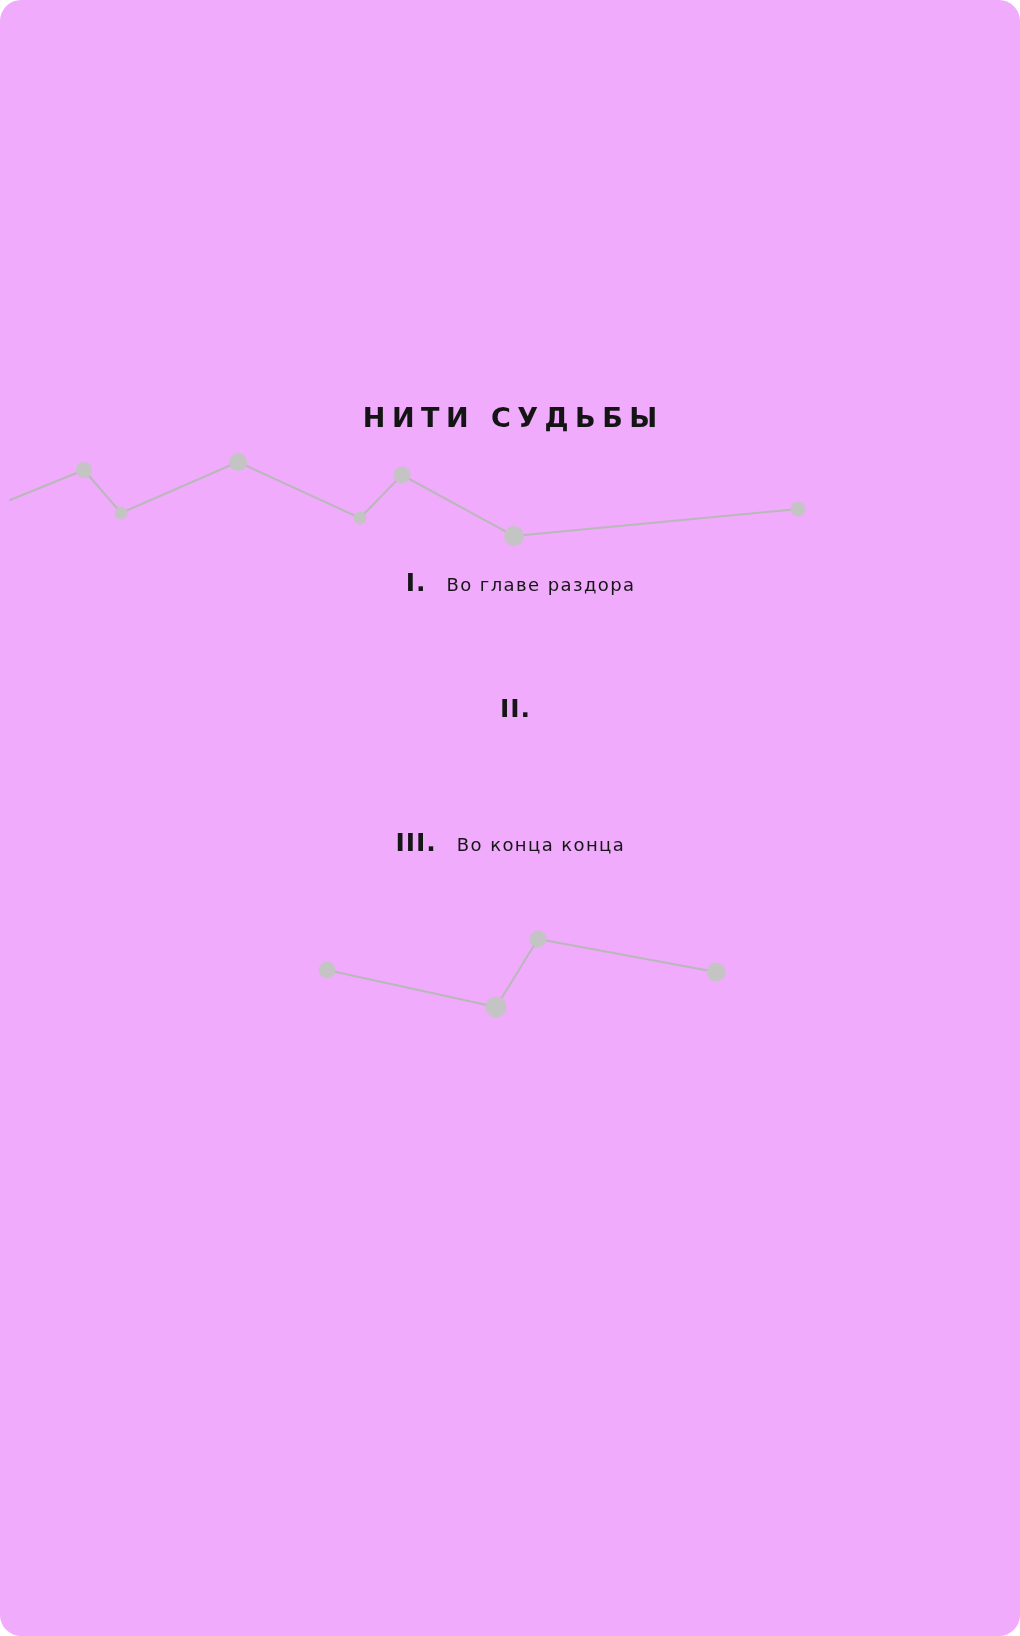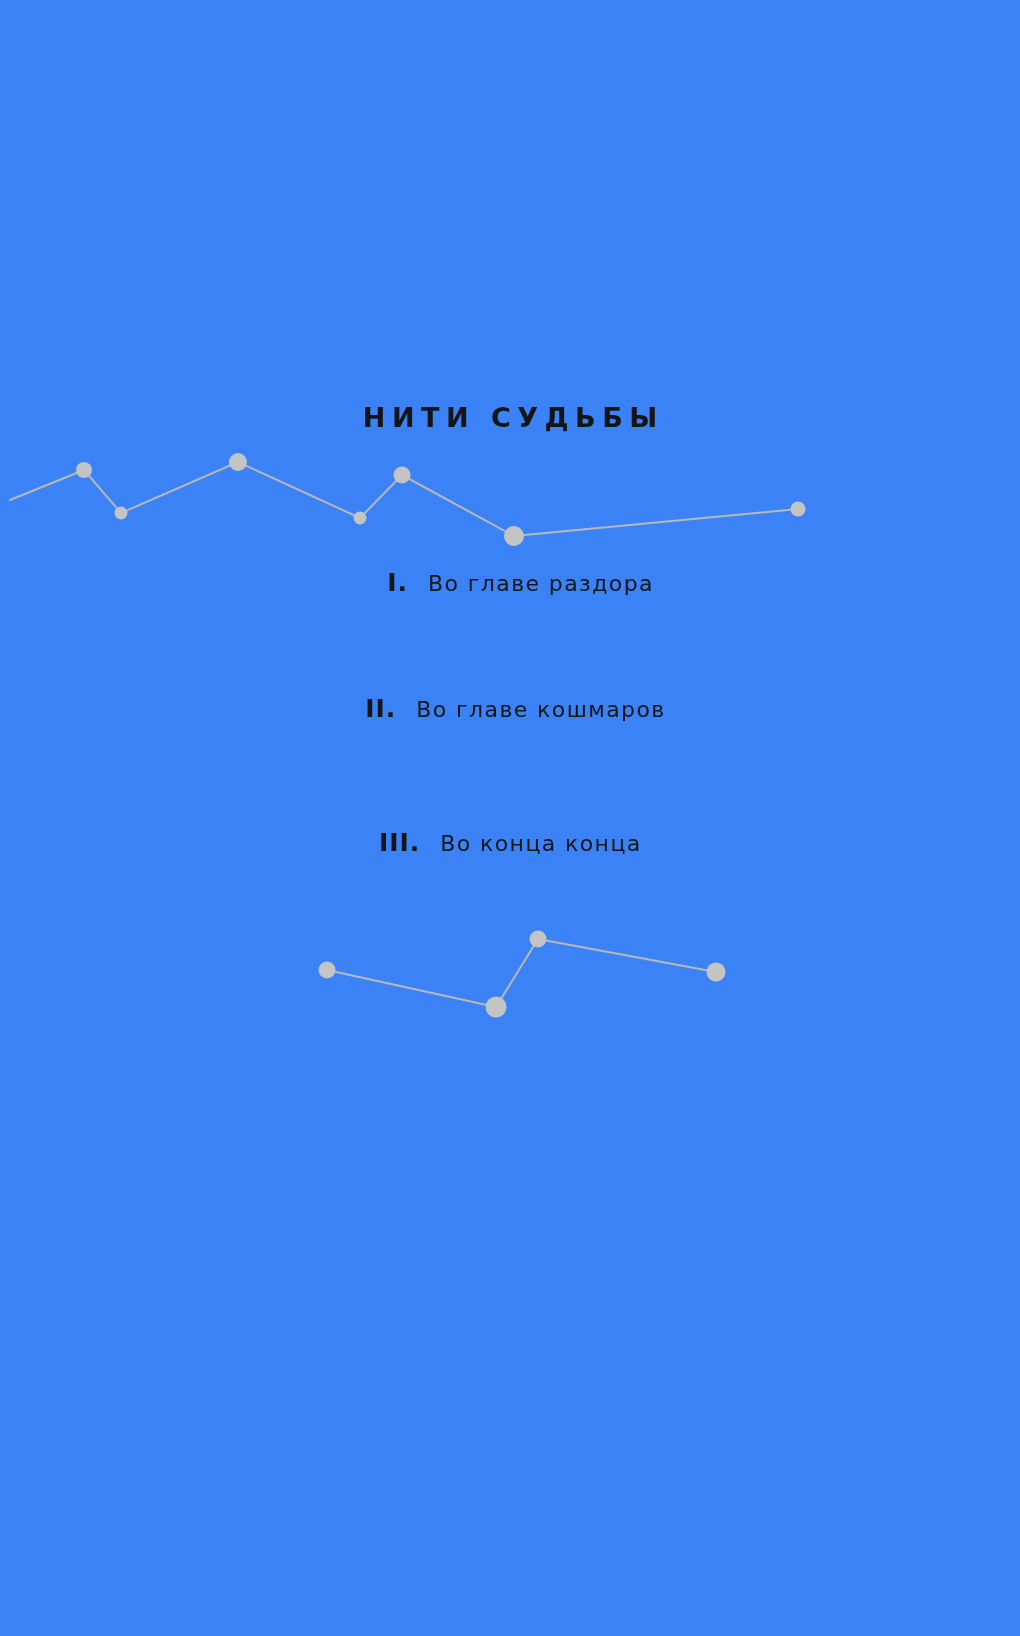--- a/index.html
+++ b/index.html
@@ -14,21 +14,22 @@
     position: relative;
     overflow: hidden;
     font-family: "DejaVu Sans", "Liberation Sans", sans-serif;
     color: #1a1a1a;
     -webkit-font-smoothing: antialiased;
   }
 
   .page {
     position: absolute;
     inset: 0;
-    background: #3b82f6;
+    background: #f0abfc;
+    border-radius: 21px;
   }
 
   
   .constellation {
     position: absolute;
     left: 0;
     width: 1020px;
     pointer-events: none;
   }
   #constellation-top {
@@ -85,21 +86,21 @@
   }
   .toc-numeral {
     font-size: 25px;
     font-weight: 600;
     letter-spacing: 1px;
     color: #161616;
     text-align: right;
     min-width: 46px;
   }
   .toc-label {
-    font-size: 22px;
+    font-size: 18px;
     font-weight: 400;
     letter-spacing: 1.4px;
     color: #161616;
     margin-left: 20px;
   }
 
   
   .toc-entry--1 .toc-entry-inner { transform: translateX(-2px); }
   .toc-entry--2 .toc-entry-inner { transform: translateX(-2px); }
   .toc-entry--3 .toc-entry-inner { transform: translateX(-2px); margin-top: 8px; }
@@ -131,21 +132,20 @@
     <li class="toc-entry toc-entry--1">
       <span class="toc-entry-inner">
         <span class="toc-numeral">I.</span>
         <span class="toc-label">Во главе раздора</span>
       </span>
     </li>
 
     <li class="toc-entry toc-entry--2">
       <span class="toc-entry-inner">
         <span class="toc-numeral">II.</span>
-        <span class="toc-label">Во главе кошмаров</span>
       </span>
     </li>
 
     <li class="toc-entry toc-entry--3">
       <span class="toc-entry-inner">
         <span class="toc-numeral">III.</span>
         <span class="toc-label">Во конца конца</span>
       </span>
     </li>
 

